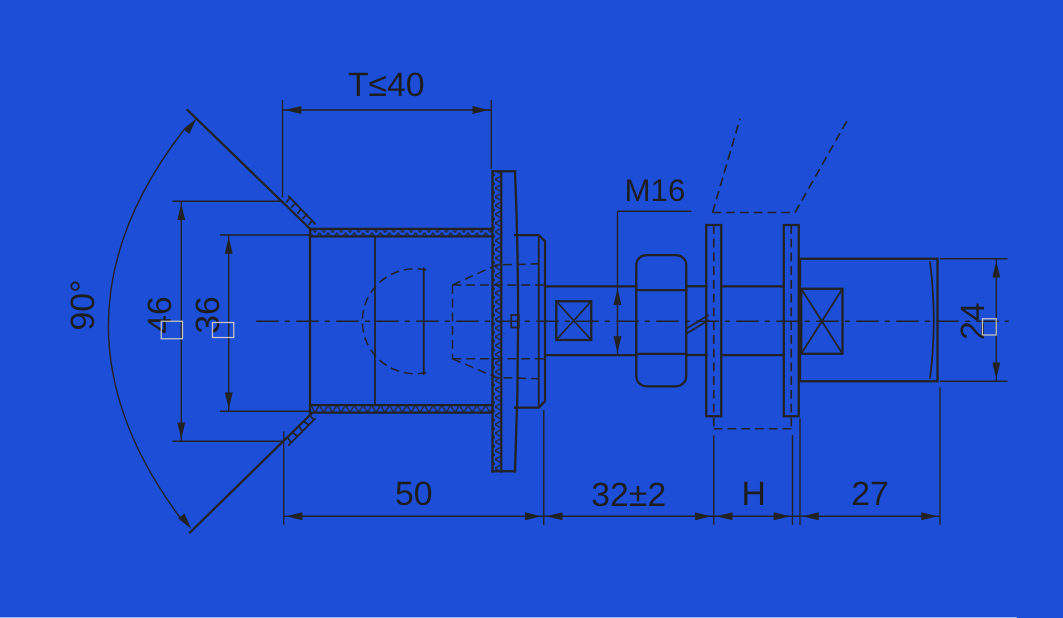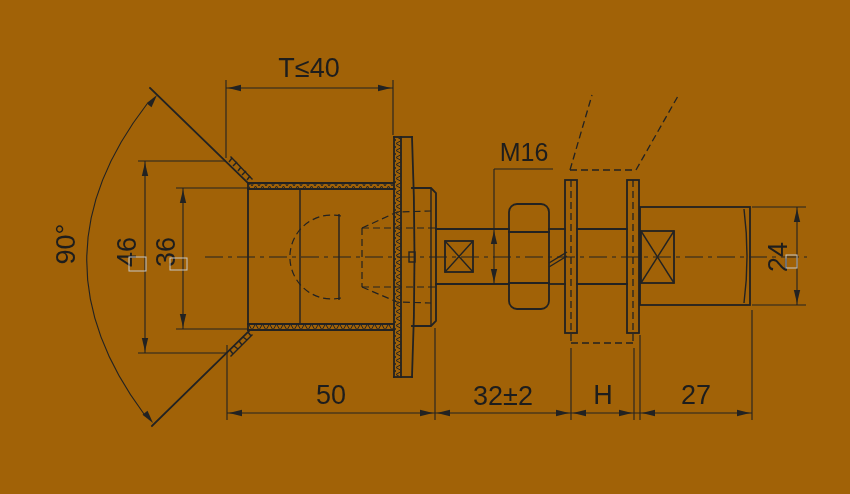--- a/index.html
+++ b/index.html
@@ -1,16 +1,16 @@
 <!DOCTYPE html>
 <html><head>
 <meta charset="utf-8">
 <style>
   html,body{margin:0;padding:0;background:#ffffff;}
-  #stage{position:relative;width:850px;height:494px;background:#a16207;overflow:hidden;}
+  #stage{position:relative;width:850px;height:494px;background:#1d4ed8;overflow:hidden;}
   svg{position:absolute;left:0;top:0;}
   .obj{stroke:#222;stroke-width:1.8;fill:none;stroke-linecap:square;}
   .thin{stroke:#222;stroke-width:1.4;fill:none;}
   .dim{stroke:#222;stroke-width:1.1;fill:none;}
   .hid{stroke:#222;stroke-width:1.2;fill:none;stroke-dasharray:7 4;}
   .phantom{stroke:#222;stroke-width:1.3;fill:none;stroke-dasharray:7 4;}
   .cl{stroke:#222;stroke-width:1.1;fill:none;stroke-dasharray:18 5 4 5;}
   .arr{fill:#222;stroke:none;}
   text{font-family:"Liberation Sans","DejaVu Sans",sans-serif;font-size:27px;fill:#1d1d1d;}
   .tsmall{font-size:25px;}

